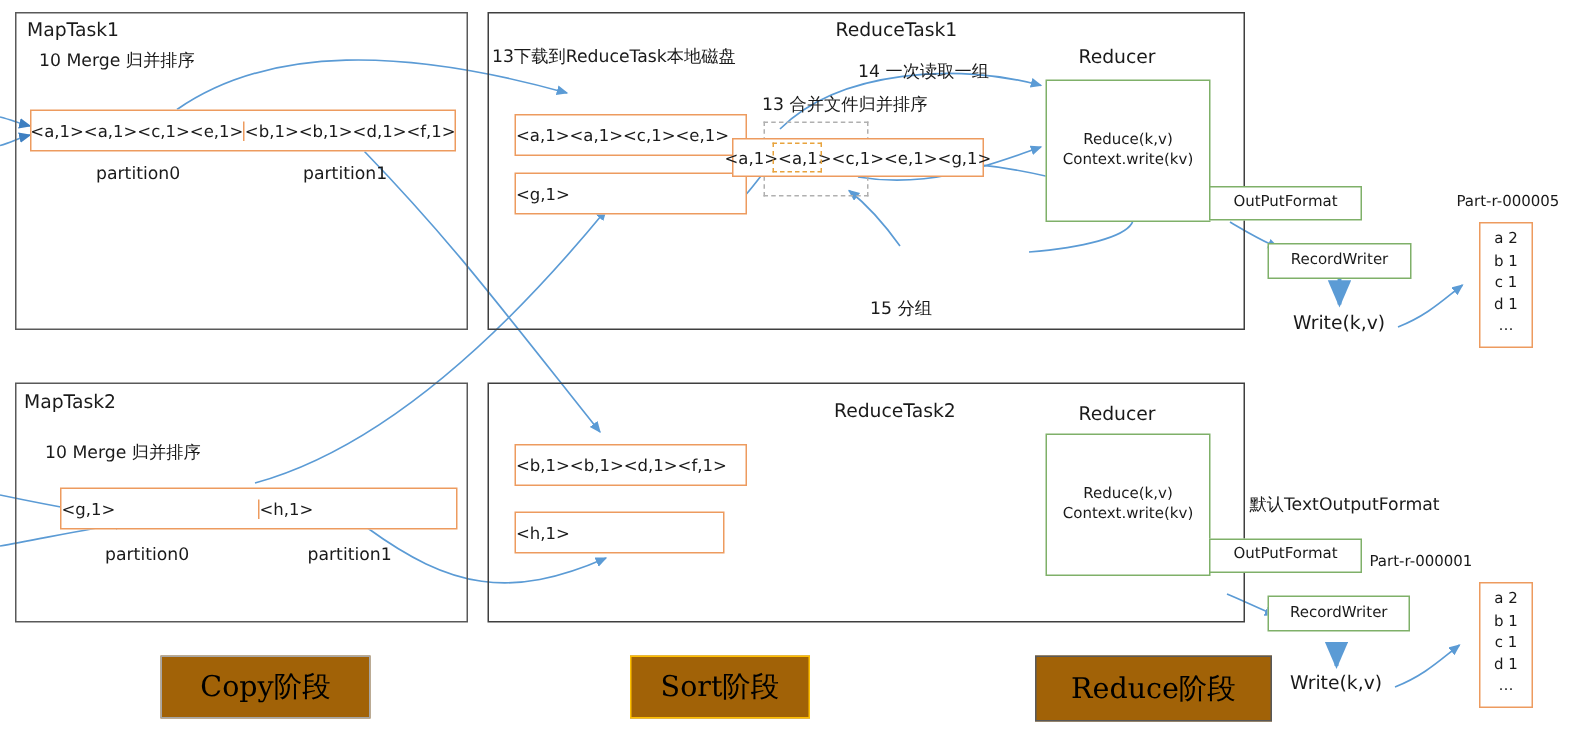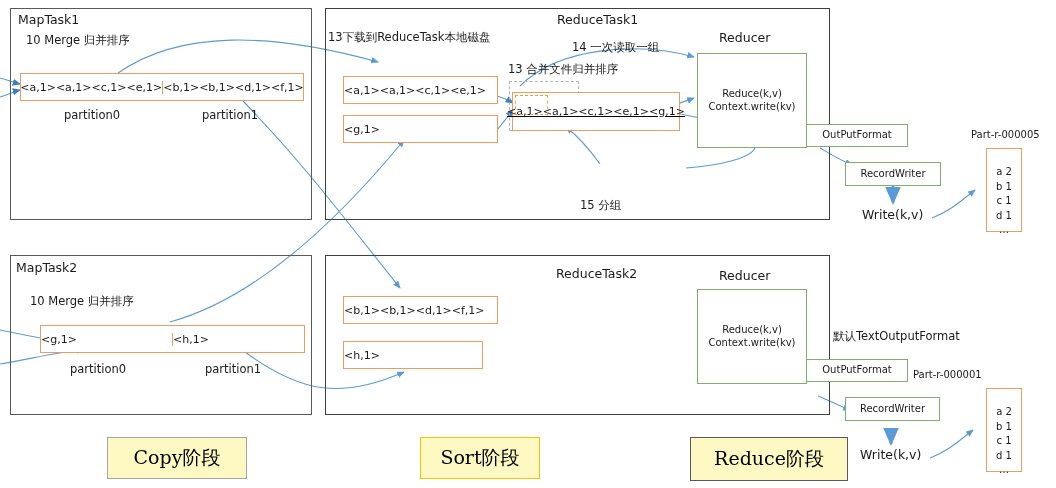--- a/index.html
+++ b/index.html
@@ -23,28 +23,28 @@
   .dashed-gray{border:1.5px dashed #b0b0b0;background:transparent;}
   .dashed-orange{border:1.5px dashed #E8A33D;background:transparent;}
 
   
   .label{font-size:11.5px;color:#1a1a1a;white-space:nowrap;}
   .label.sm{font-size:10px;}
   .label.lg{font-size:12.5px;}
 
   
   .stage{display:flex;align-items:center;justify-content:center;
-         font-family:"DejaVu Serif","Liberation Serif",serif;font-size:19px;color:#000;background:#fef9c3;}
+         font-family:"DejaVu Serif","Liberation Serif",serif;font-size:19px;color:#000;background:#a16207;}
   .stage.copy{border:1.7px solid #a6a6a6;}
   .stage.sort{border:1.7px solid #FFC000;}
   .stage.reduce{border:1.7px solid #595959;}
 
   
   .file-box{border:1.5px solid #ED9B5F;background:#fff;display:flex;flex-direction:column;
-            align-items:center;justify-content:flex-start;padding-top:16px;font-size:10px;color:#1a1a1a;line-height:1.45;}
+            align-items:center;justify-content:flex-start;padding-top:4px;font-size:10px;color:#1a1a1a;line-height:1.45;}
 
   svg.overlay{position:absolute;left:0;top:0;width:1056px;height:488px;pointer-events:none;}
 </style>
 </head>
 <body>
 
 <div id="canvas">
 
   <svg class="overlay" viewBox="0 0 1056 488">
     <defs>
@@ -112,21 +112,21 @@
   <div class="abs label" style="left:508px;top:62px;">13 合并文件归并排序</div>
 
   <div class="abs orange-box" style="left:343px;top:76px;width:155px;height:28px;">
     <div class="cell">&lt;a,1&gt;&lt;a,1&gt;&lt;c,1&gt;&lt;e,1&gt;</div>
   </div>
   <div class="abs orange-box" style="left:343px;top:115px;width:155px;height:28px;">
     <div class="cell">&lt;g,1&gt;</div>
   </div>
 
   <div class="abs dashed-gray" style="left:509px;top:81px;width:70px;height:50px;"></div>
-  <div class="abs orange-box" style="left:512px;top:92px;width:168px;height:39px;text-decoration:underline;">
+  <div class="abs orange-box" style="left:488px;top:92px;width:168px;height:26px;">
     <div class="cell">&lt;a,1&gt;&lt;a,1&gt;&lt;c,1&gt;&lt;e,1&gt;&lt;g,1&gt;</div>
   </div>
   <div class="abs dashed-orange" style="left:515px;top:95px;width:33px;height:20px;"></div>
 
   <div class="abs label" style="left:563px;top:198px;margin-left:17px;">15 分组</div>
 
   <div class="abs label lg" style="left:719px;top:30px;">Reducer</div>
   <div class="abs green-box" style="left:697px;top:53px;width:110px;height:95px;flex-direction:column;">
     <div>Reduce(k,v)</div>
     <div>Context.write(kv)</div>

